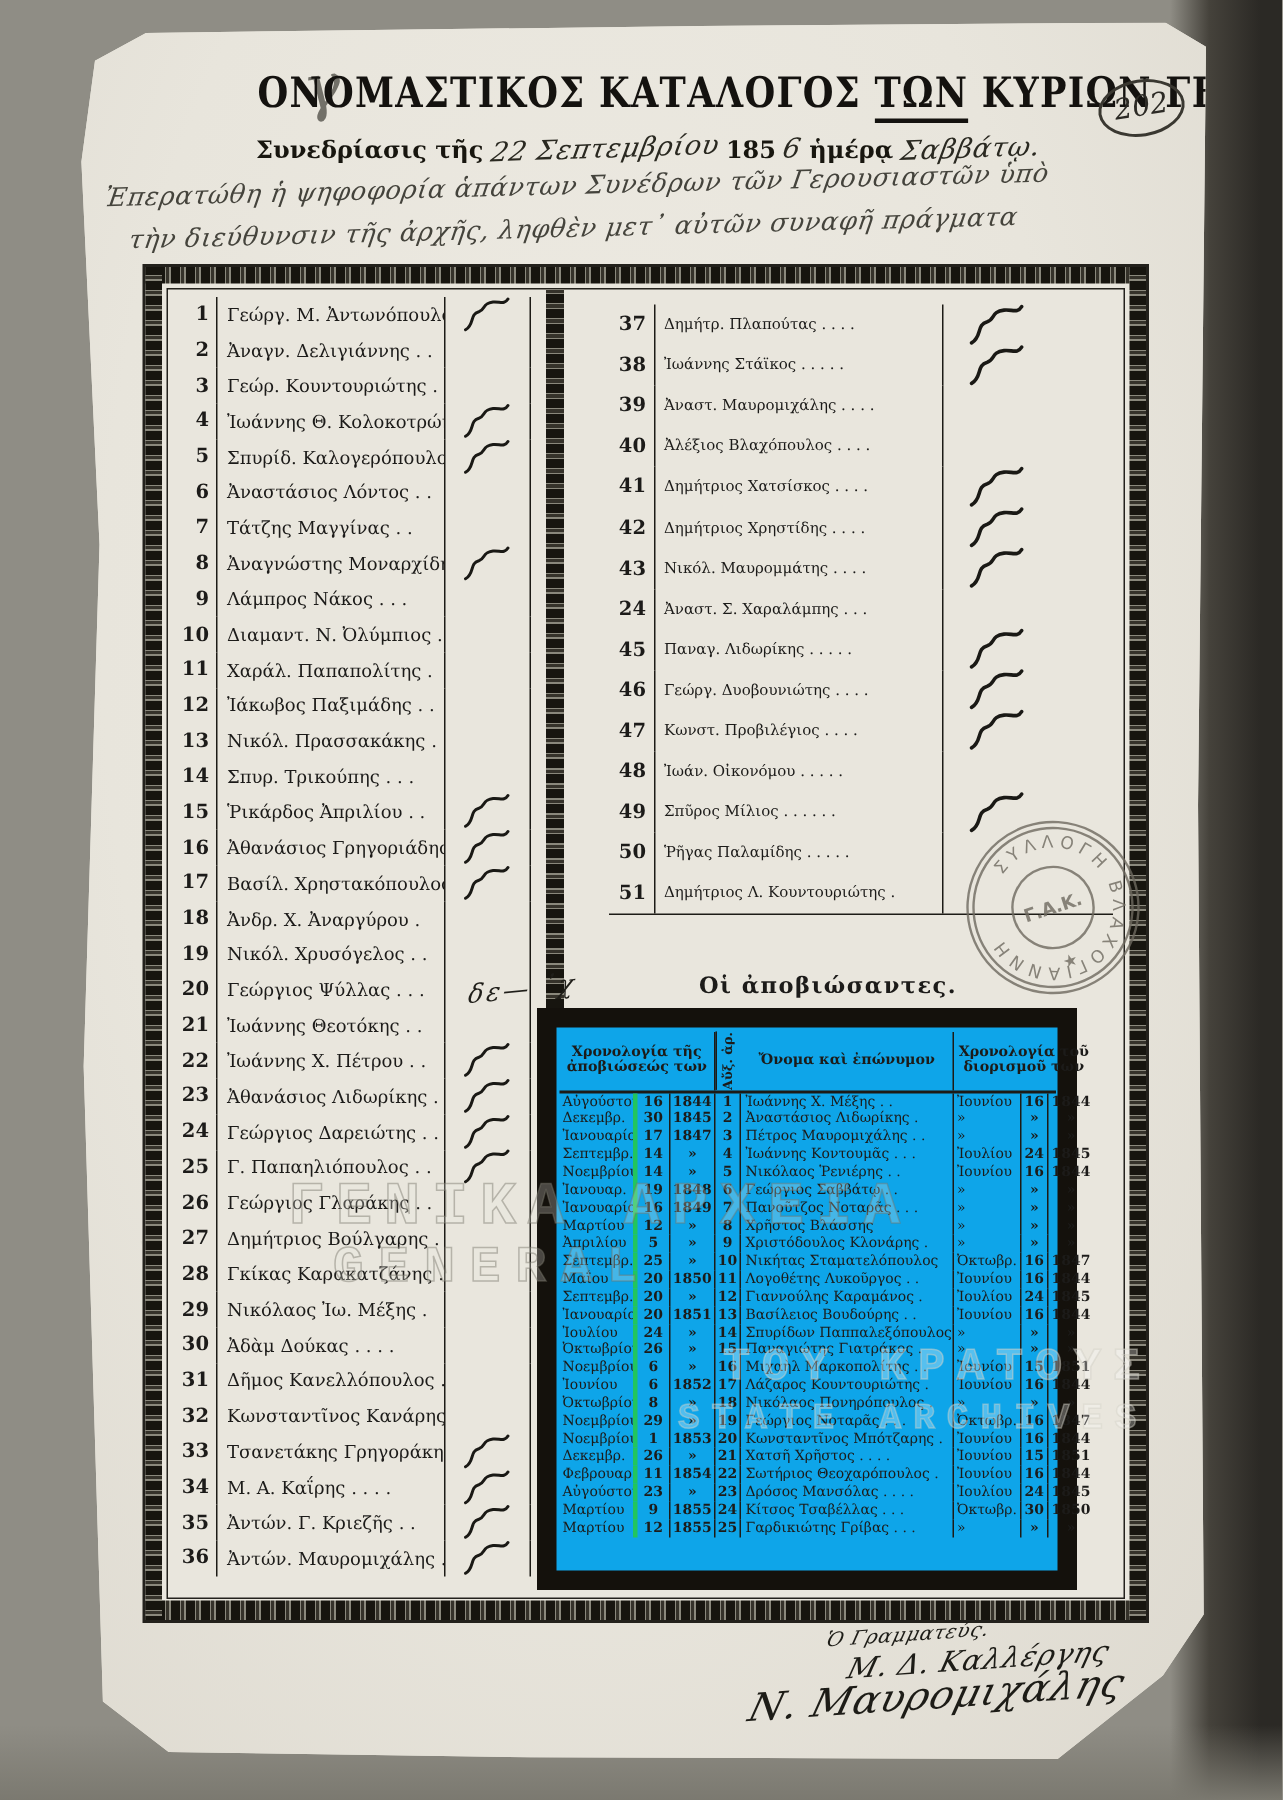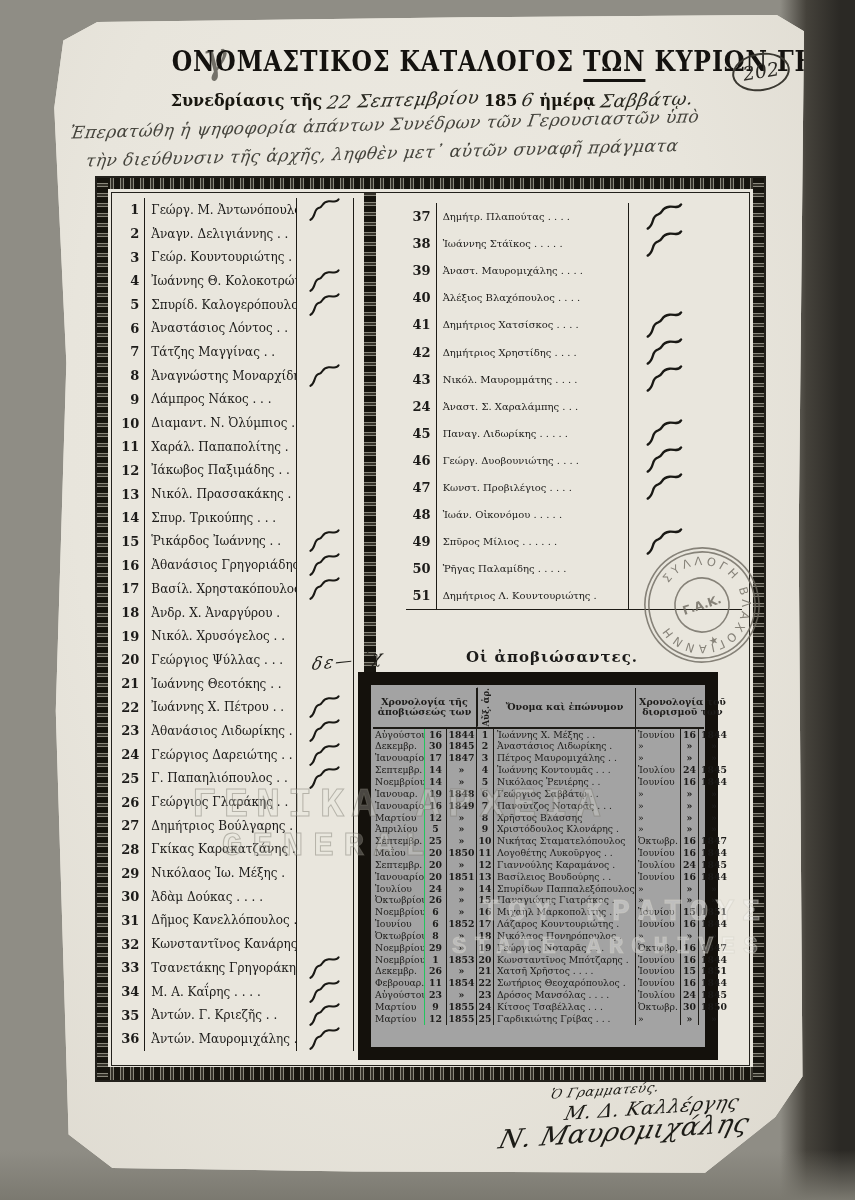--- a/index.html
+++ b/index.html
@@ -58,34 +58,34 @@
   .list-right{position:absolute;left:294px;top:10px;width:336px;border-bottom:1.5px solid #1d1b16;}
   .list-right .srow{height:27.1px;}
   .list-right .srow .nm{width:196px;font-size:10px;}
   .list-right .srow .sigcell{width:104px;border-right:none;justify-content:flex-start;padding-left:14px;}
   .row20-note{position:absolute;left:200px;top:457px;font-size:17px;font-style:italic;color:#1f1e19;
      transform:rotate(-6deg) skewX(-14deg);letter-spacing:2px;z-index:5;}
   
   .dec-title{position:absolute;left:250px;top:455px;width:380px;text-align:center;
      font-weight:bold;font-size:15px;letter-spacing:1px;}
   .dec-frame{position:absolute;left:246px;top:479px;width:360px;height:388px;
-     border:13px solid #14110c;background:#a3a3a3;box-sizing:border-box;z-index:2;}
+     border:13px solid #14110c;background:#0ea5e9;box-sizing:border-box;z-index:2;}
   .dec-inner{position:absolute;inset:1px;padding:2px 0 0 1px;}
   .dec-grid{display:grid;grid-template-columns:52px 22px 30px 17px 142px 45px 18px 30px;}
   .dec-head{border-bottom:2px solid #1d1b16;}
   .dec-head .hc{font-size:9.5px;text-align:center;font-weight:bold;line-height:10.5px;
      padding:3px 1px;display:flex;align-items:center;justify-content:center;}
   .hc.death{grid-column:1/4;border-right:1.5px solid #1d1b16;}
   .hc.aa{grid-column:4/5;border-right:1.5px solid #1d1b16;writing-mode:vertical-rl;
      transform:rotate(180deg);font-size:8.5px;padding:0;}
   .hc.name{grid-column:5/6;border-right:1.5px solid #1d1b16;}
   .hc.appt{grid-column:6/9;}
   .drow{height:11.85px;font-size:9.3px;line-height:11.8px;white-space:nowrap;}
   .drow span{display:block;overflow:hidden;}
-  .dm{padding-left:2px;border-right:1px solid #22c55e;}
+  .dm{padding-left:2px;border-right:3px solid #22c55e;}
   .dd,.dy{text-align:center;font-weight:bold;border-right:1px solid #1d1b16;}
   .dy{border-right:1.5px solid #1d1b16;}
   .dno{text-align:center;font-weight:bold;border-right:1.5px solid #1d1b16;}
   .dnm{padding-left:3px;border-right:1.5px solid #1d1b16;}
   .am{padding-left:2px;border-right:1px solid #1d1b16;}
   .ad{text-align:center;font-weight:bold;border-right:1px solid #1d1b16;}
   .ay{text-align:center;font-weight:bold;}
   
   .stamp{position:absolute;left:588px;top:528px;transform:rotate(-18deg);opacity:.8;z-index:6;}
   
@@ -282,21 +282,21 @@
             <span class="nm">Σπυρ. Τρικούπης . . .</span>
             <span class="sigcell">
               <svg class="sig" width="38" height="22" viewBox="0 0 40 24" style="visibility: hidden;">
                 <path d="M3 21 C10 18 7 10 14 9 C19 8 17 3 25 3 C30 3 33 6 36 2" fill="none" stroke="#1a1915" stroke-width="2.2" stroke-linecap="round"></path>
               </svg>
             </span>
           </div>
 
           <div class="srow">
             <span class="num">15</span>
-            <span class="nm">Ῥικάρδος Ἰωάννης . .</span>
+            <span class="nm">Ῥικάρδος Ἀπριλίου . .</span>
             <span class="sigcell">
               <svg class="sig" width="38" height="22" viewBox="0 0 40 24">
                 <path d="M3 21 C10 18 7 10 14 9 C19 8 17 3 25 3 C30 3 33 6 36 2" fill="none" stroke="#1a1915" stroke-width="2.2" stroke-linecap="round"></path>
               </svg>
             </span>
           </div>
 
           <div class="srow">
             <span class="num">16</span>
             <span class="nm">Ἀθανάσιος Γρηγοριάδης .</span>

